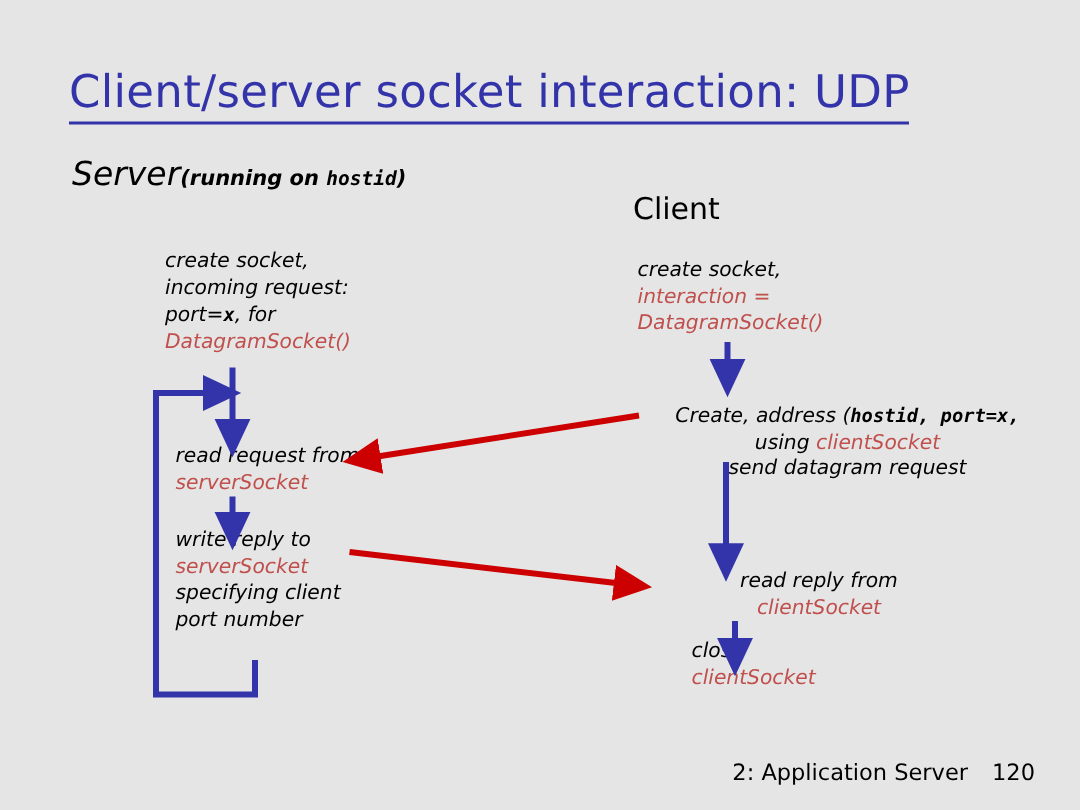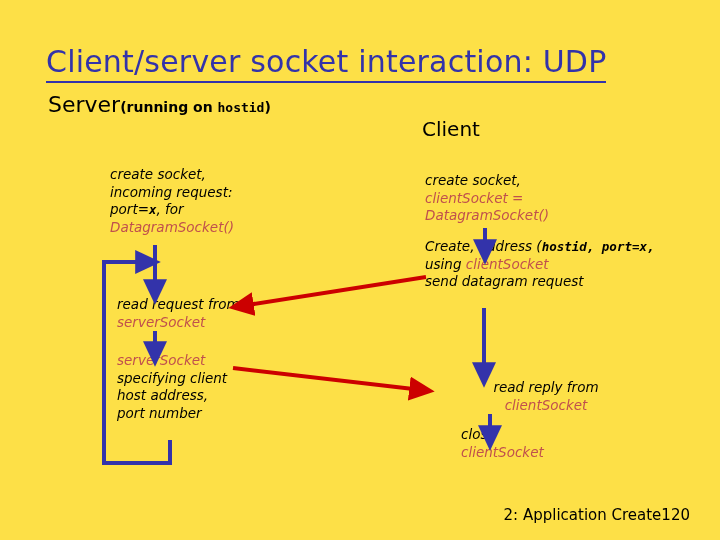--- a/index.html
+++ b/index.html
@@ -10,21 +10,21 @@
     width: 720px;
     height: 540px;
     background: #ffffff;
     font-family: "DejaVu Sans", sans-serif;
     overflow: hidden;
   }
   #slide {
     position: relative;
     width: 720px;
     height: 540px;
-    background: #fde047;
+    background: #e5e5e5;
   }
 
   
   .title {
     position: absolute;
     left: 46px;
     top: 44px;
     width: 640px;
     font-family: "DejaVu Sans", sans-serif;
     font-size: 30px;
@@ -41,27 +41,28 @@
 
   
   .col-head {
     position: absolute;
     font-family: "DejaVu Sans", sans-serif;
     color: #000000;
     white-space: nowrap;
   }
   #server-head {
     left: 48px;
-    top: 92px;
+    top: 104px;
     font-size: 22px;
     line-height: 26px;
+    font-style: italic;
   }
   #client-head {
     left: 422px;
-    top: 116px;
+    top: 126px;
     font-size: 20px;
     line-height: 26px;
   }
   .head-sub {
     font-size: 14px;
     font-weight: bold;
   }
   .mono-b {
     font-family: "DejaVu Sans Mono", monospace;
     font-weight: bold;
@@ -84,37 +85,37 @@
     font-family: "DejaVu Sans Mono", monospace;
     font-weight: bold;
     font-size: 12.5px;
   }
 
   #blk-server-create { left: 110px; top: 166px; width: 230px; }
   #blk-server-read   { left: 117px; top: 296px; width: 230px; }
   #blk-server-write  { left: 117px; top: 352px; width: 200px; }
 
   #blk-client-create { left: 425px; top: 172px; width: 240px; }
-  #blk-client-send   { left: 425px; top: 238px; width: 280px; white-space: nowrap; }
+  #blk-client-send   { left: 425px; top: 268px; width: 280px; white-space: nowrap; text-align: center; }
   #blk-client-read   { left: 446px; top: 379px; width: 200px; text-align: center; }
   #blk-client-close  { left: 432px; top: 426px; width: 200px; margin-left: 29px; }
 
   
   #footer {
     position: absolute;
     left: 400px;
     top: 506px;
     width: 290px;
     text-align: right;
     font-family: "DejaVu Sans", sans-serif;
     font-size: 15px;
     color: #000000;
     white-space: nowrap;
   }
-  #footer .pg { }
+  #footer .pg { margin-left: 16px; }
 
   
   #arrows {
     position: absolute;
     left: 0;
     top: 0;
     width: 720px;
     height: 540px;
     pointer-events: none;
   }
@@ -143,29 +144,29 @@
     </div>
     <div class="code">DatagramSocket()</div>
   </div>
 
   <div class="blk" id="blk-server-read">
     <div>read request from</div>
     <div class="code">serverSocket</div>
   </div>
 
   <div class="blk" id="blk-server-write">
+    <div>write reply to</div>
     <div class="code">serverSocket</div>
     <div>specifying client</div>
-    <div>host address,</div>
     <div>port number</div>
   </div>
 
   <div class="blk" id="blk-client-create">
     <div>create socket,</div>
-    <div class="code">clientSocket =</div>
+    <div class="code">interaction =</div>
     <div class="code">DatagramSocket()</div>
   </div>
 
   <div class="blk" id="blk-client-send">
     <div><span>Create, address (</span><span class="mono-inline">hostid, port=x,</span>
     </div>
     <div><span>using </span><span class="code">clientSocket</span>
     </div>
     <div>send datagram request</div>
   </div>
@@ -201,16 +202,16 @@
     <line x1="484" y1="308" x2="484" y2="375" stroke="#3333aa" stroke-width="4" marker-end="url(#bluehead)"></line>
 
     <line x1="490" y1="414" x2="490" y2="438" stroke="#3333aa" stroke-width="4" marker-end="url(#bluehead)"></line>
 
     <line x1="426" y1="277" x2="241" y2="306" stroke="#cc0000" stroke-width="4" marker-end="url(#redhead)"></line>
 
     <line x1="233" y1="368" x2="422" y2="390" stroke="#cc0000" stroke-width="4" marker-end="url(#redhead)"></line>
   </svg>
 
   <div id="footer">
-    <span>2: Application Create</span><span class="pg">120</span>
+    <span>2: Application Server</span><span class="pg">120</span>
   </div>
 
 </div>
 
 </body></html>

